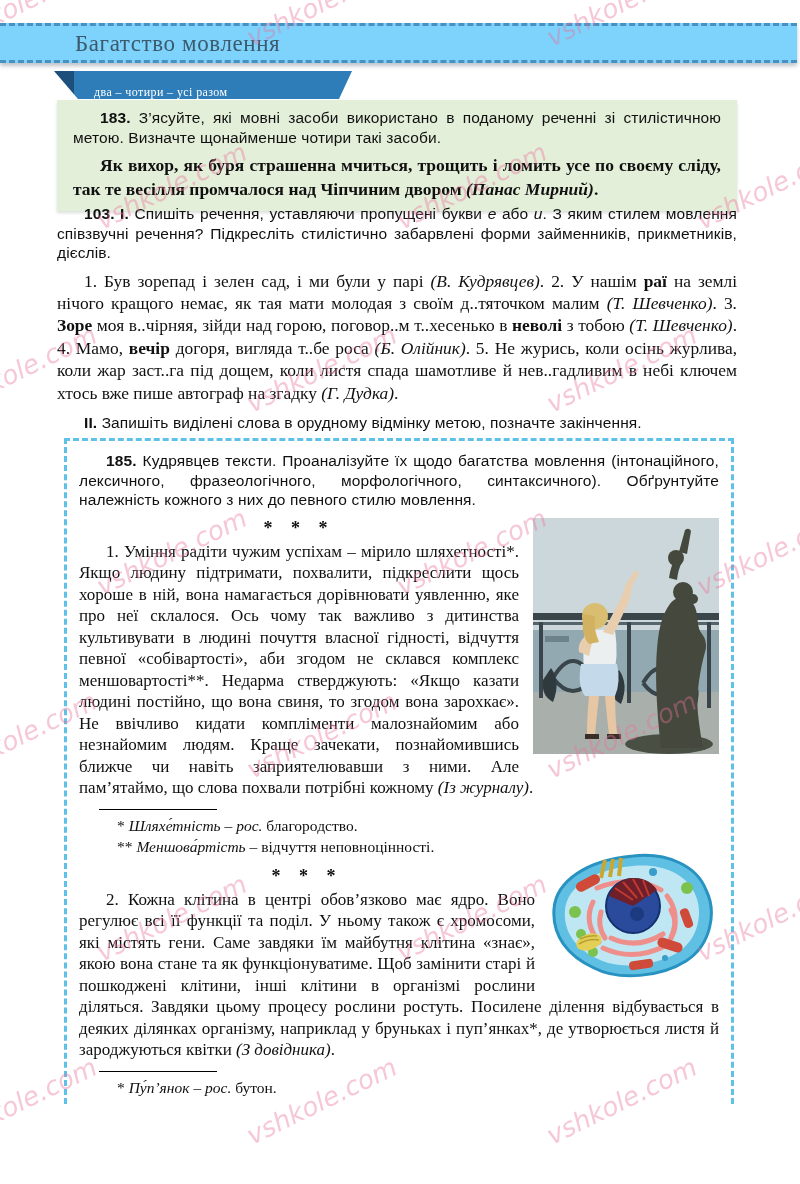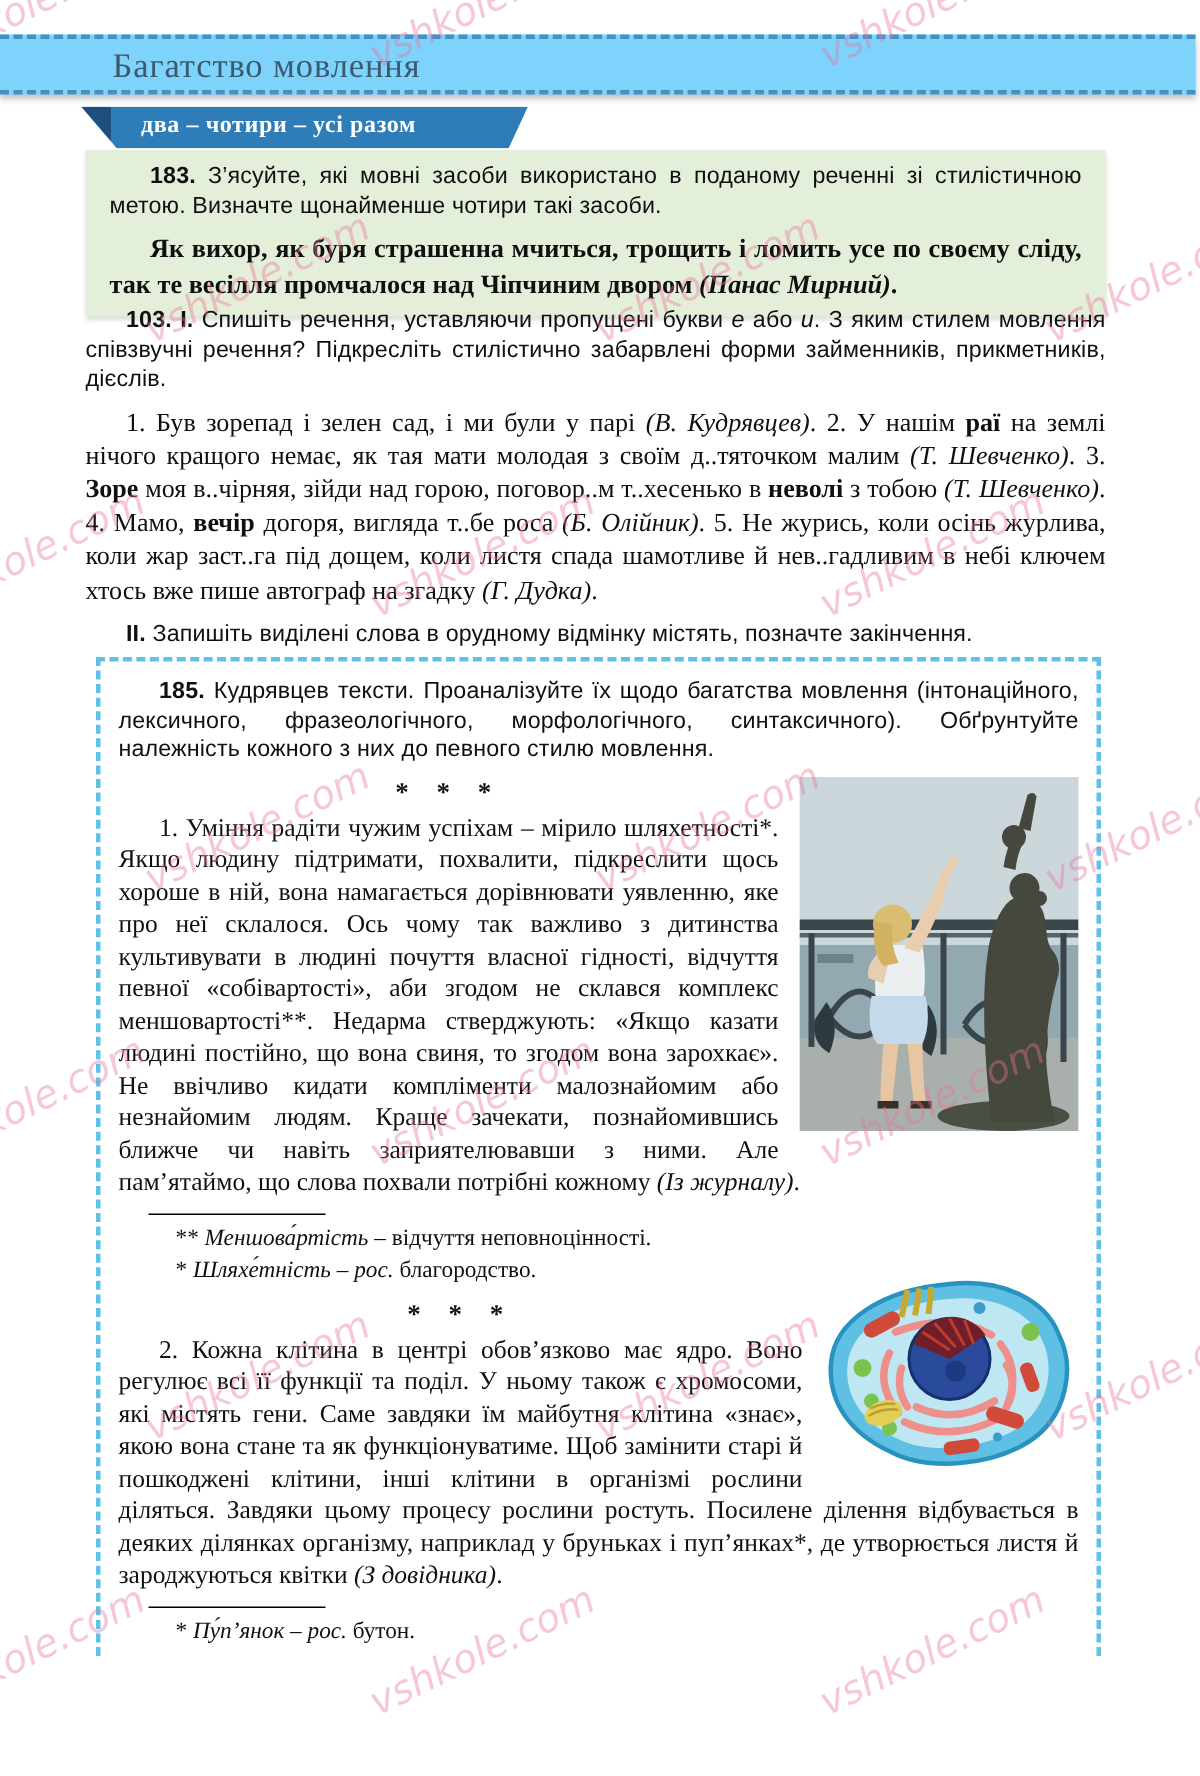--- a/index.html
+++ b/index.html
@@ -14,22 +14,22 @@
   
   .band{position:absolute;left:0;top:23px;width:797px;height:40px;box-sizing:border-box;
         background:#7dd3fc;border-top:3px dashed #4a8fc2;border-bottom:3px dashed #4a8fc2;
         box-shadow:0 3px 4px rgba(110,125,140,.45);}
   .band-title{position:absolute;left:75px;top:5px;font-size:23px;letter-spacing:.6px;color:#3c5a6e;}
 
   
   .section-tab{position:absolute;left:54px;top:71px;width:298px;height:28px;
         background:linear-gradient(90deg,#1d4f7d 0 20px,#2e7cb8 20px);
         clip-path:polygon(0 0,100% 0,calc(100% - 13px) 100%,24px 100%);}
-  .section-tab-label{display:block;padding:4px 0 0 40px;color:#ffffff;font-size:16px;
-        font-weight:700;letter-spacing:.4px;font-family:"Liberation Serif",serif;}
+  .section-tab-label{display:block;padding:14px 0 0 40px;color:#ffffff;font-size:12px;
+        font-weight:400;letter-spacing:.4px;font-family:"Liberation Serif",serif;}
 
   
   .green-box{position:absolute;left:57px;top:100px;width:680px;box-sizing:border-box;
         background:#e4efda;padding:8px 16px 10px 16px;box-shadow:0 2px 3px rgba(150,160,150,.35);}
 
   .instruction{font-family:"Liberation Sans",sans-serif;font-size:15.5px;line-height:19.5px;
         text-align:justify;text-indent:27px;letter-spacing:.1px;}
   .seg-num{font-weight:bold;}
   .seg-i{font-style:italic;}
   .seg-b{font-weight:bold;}
@@ -76,21 +76,21 @@
   </div>
 
   <div class="green-box">
     <p class="instruction" style="margin:0"><span class="seg-num">183.</span><span> З’ясуйте, які мовні засоби використано в поданому реченні зі стилістичною метою. Визначте щонайменше чотири такі засоби.</span></p>
     <p class="quote" style="margin:7px 0 0 0"><span>Як вихор, як буря страшенна мчиться, трощить і ломить усе по своєму сліду, так те весілля промчалося над Чіпчиним двором </span><span class="seg-i">(Панас Мирний)</span><span>.</span></p>
   </div>
 
   <div class="ex184">
     <p class="instruction" style="margin:0"><span class="seg-num">103. І.</span><span> Спишіть речення, уставляючи пропущені букви </span><span class="seg-i">е</span><span> або </span><span class="seg-i">и</span><span>. З яким стилем мовлення співзвучні речення? Підкресліть стилістично забарвлені форми займенників, прикметників, дієслів.</span></p>
     <p class="sentences" style="margin-bottom:0"><span>1. Був зорепад і зелен сад, і ми були у парі </span><span class="seg-i">(В. Кудрявцев)</span><span>. 2. У нашім </span><span class="seg-b">раї</span><span> на землі нічого кращого немає, як тая мати молодая з своїм д..тяточком малим </span><span class="seg-i">(Т. Шевченко)</span><span>. 3. </span><span class="seg-b">Зоре</span><span> моя в..чірняя, зійди над горою, поговор..м т..хесенько в </span><span class="seg-b">неволі</span><span> з тобою </span><span class="seg-i">(Т. Шевченко)</span><span>. 4. Мамо, </span><span class="seg-b">вечір</span><span> догоря, вигляда т..бе роса </span><span class="seg-i">(Б. Олійник)</span><span>. 5. Не журись, коли осінь журлива, коли жар заст..га під дощем, коли листя спада шамотливе й нев..гадливим в небі ключем хтось вже пише автограф на згадку </span><span class="seg-i">(Г. Дудка)</span><span>.</span></p>
-    <p class="instruction instruction2" style="margin:9px 0 0 0"><span class="seg-num">ІІ.</span><span> Запишіть виділені слова в орудному відмінку містять, позначте закінчення.</span></p>
+    <p class="instruction instruction2" style="margin:9px 0 0 0"><span class="seg-num">ІІ.</span><span> Запишіть виділені слова в орудному відмінку метою, позначте закінчення.</span></p>
   </div>
 
   <div class="box185">
     <p class="instruction" style="margin:0"><span class="seg-num">185.</span><span> Кудрявцев тексти. Проаналізуйте їх щодо багатства мовлення (інтонаційного, лексичного, фразеологічного, морфологічного, синтаксичного). Обґрунтуйте належність кожного з них до певного стилю мовлення.</span></p>
 
     <div>
       <div class="photo-fig">
         <svg viewBox="0 0 186 236" xmlns="http://www.w3.org/2000/svg">
           <rect width="186" height="236" fill="#cfd9de"></rect>
           <rect y="0" width="186" height="112" fill="#ccd7dc"></rect>
@@ -136,22 +136,22 @@
             <circle cx="62" cy="98" r="13" fill="#d9be72"></circle>
             <path d="M50,96 q-2,22 6,30 l10,-2 q-6,-14 -4,-26 z" fill="#d2b261"></path>
           </g>
         </svg>
       </div>
       <div class="separator">* * *</div>
       <p class="body-text" style="margin:2px 0 0 0"><span>1. Уміння радіти чужим успіхам – мірило шляхетності*. Якщо людину підтримати, похвалити, підкреслити щось хороше в ній, вона намагається дорівнювати уявленню, яке про неї склалося. Ось чому так важливо з дитинства культивувати в людині почуття власної гідності, відчуття певної «собівартості», аби згодом не склався комплекс меншовартості**. Недарма стверджують: «Якщо казати людині постійно, що вона свиня, то згодом вона зарохкає». Не ввічливо кидати компліменти малознайомим або незнайомим людям. Краще зачекати, познайомившись ближче чи навіть заприятелювавши з ними. Але пам’ятаймо, що слова похвали потрібні кожному </span><span class="seg-i">(Із журналу)</span><span>.</span></p>
     </div>
 
     <hr class="fn-rule">
+    <p class="footnote" style="margin:0"><span>* </span><span class="seg-i">Шляхе́тність</span><span> – </span><span class="seg-i">рос.</span><span> благородство.</span></p>
     <p class="footnote" style="margin:0"><span>** </span><span class="seg-i">Меншова́ртість</span><span> – відчуття неповноцінності.</span></p>
-    <p class="footnote" style="margin:0"><span>* </span><span class="seg-i">Шляхе́тність</span><span> – </span><span class="seg-i">рос.</span><span> благородство.</span></p>
 
     <div>
       <div class="cell-fig">
         <svg viewBox="0 0 174 130" xmlns="http://www.w3.org/2000/svg">
           <path d="M88,4 C122,0 152,14 161,38 C172,60 166,93 141,109 C116,125 74,129 49,116 C23,104 7,84 9,57 C11,29 42,8 88,4 z" fill="#5fc0e4" stroke="#2892c0" stroke-width="3"></path>
           <path d="M88,14 C116,11 142,22 150,42 C159,61 153,88 132,101 C110,114 74,118 53,107 C31,97 18,80 20,58 C22,35 48,17 88,14 z" fill="#bfe7f3"></path>
           <g stroke="#ef8f8c" stroke-width="5" fill="none" stroke-linecap="round">
             <path d="M52,36 q36,-14 64,2"></path>
             <path d="M48,50 q-10,20 6,40"></path>
             <path d="M58,96 q30,14 62,-2"></path>

